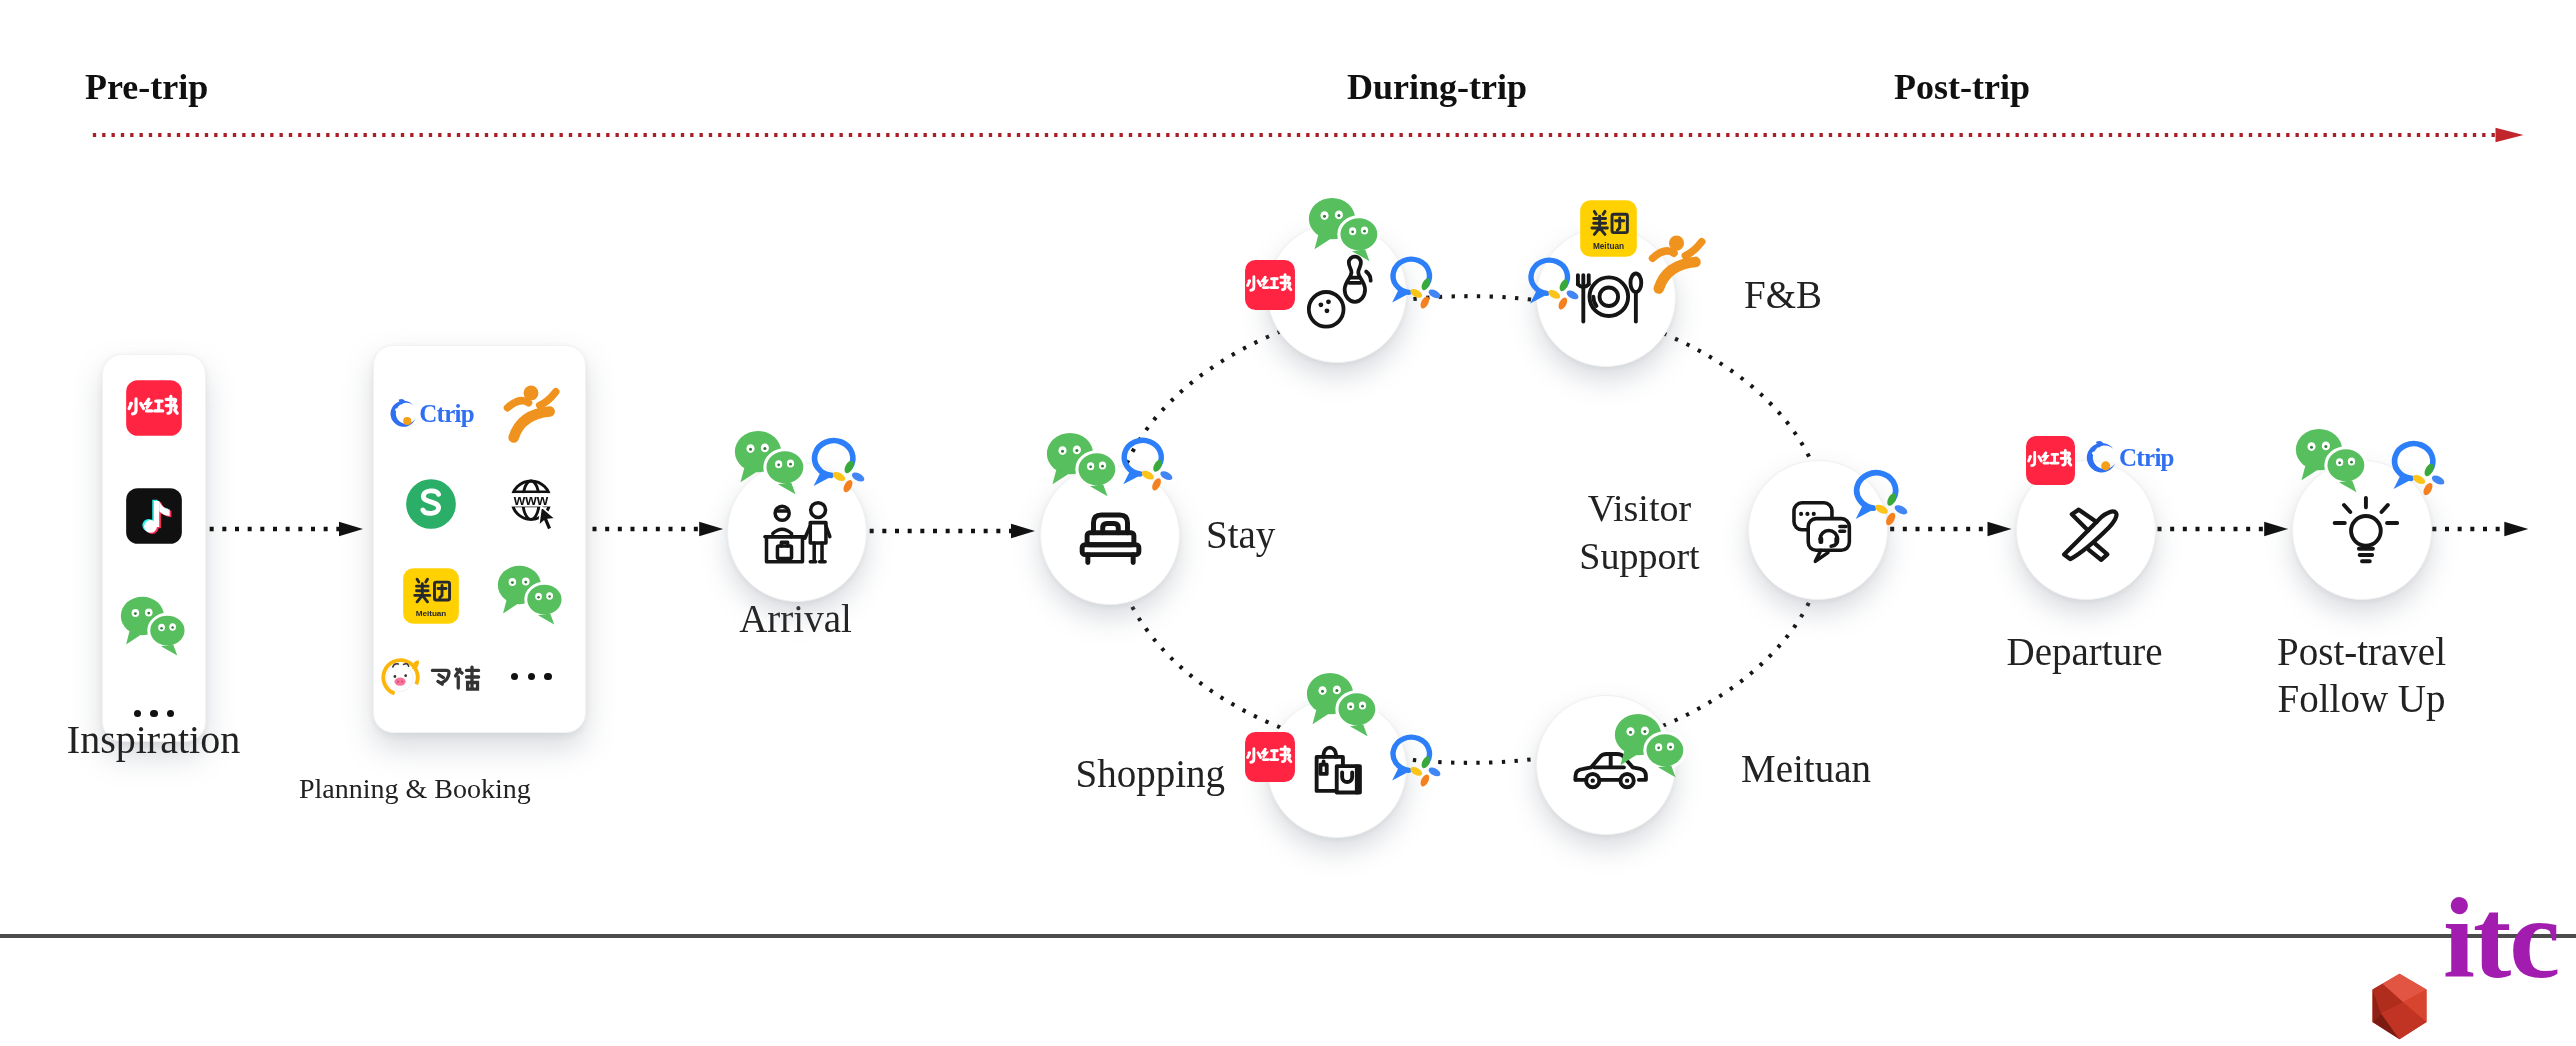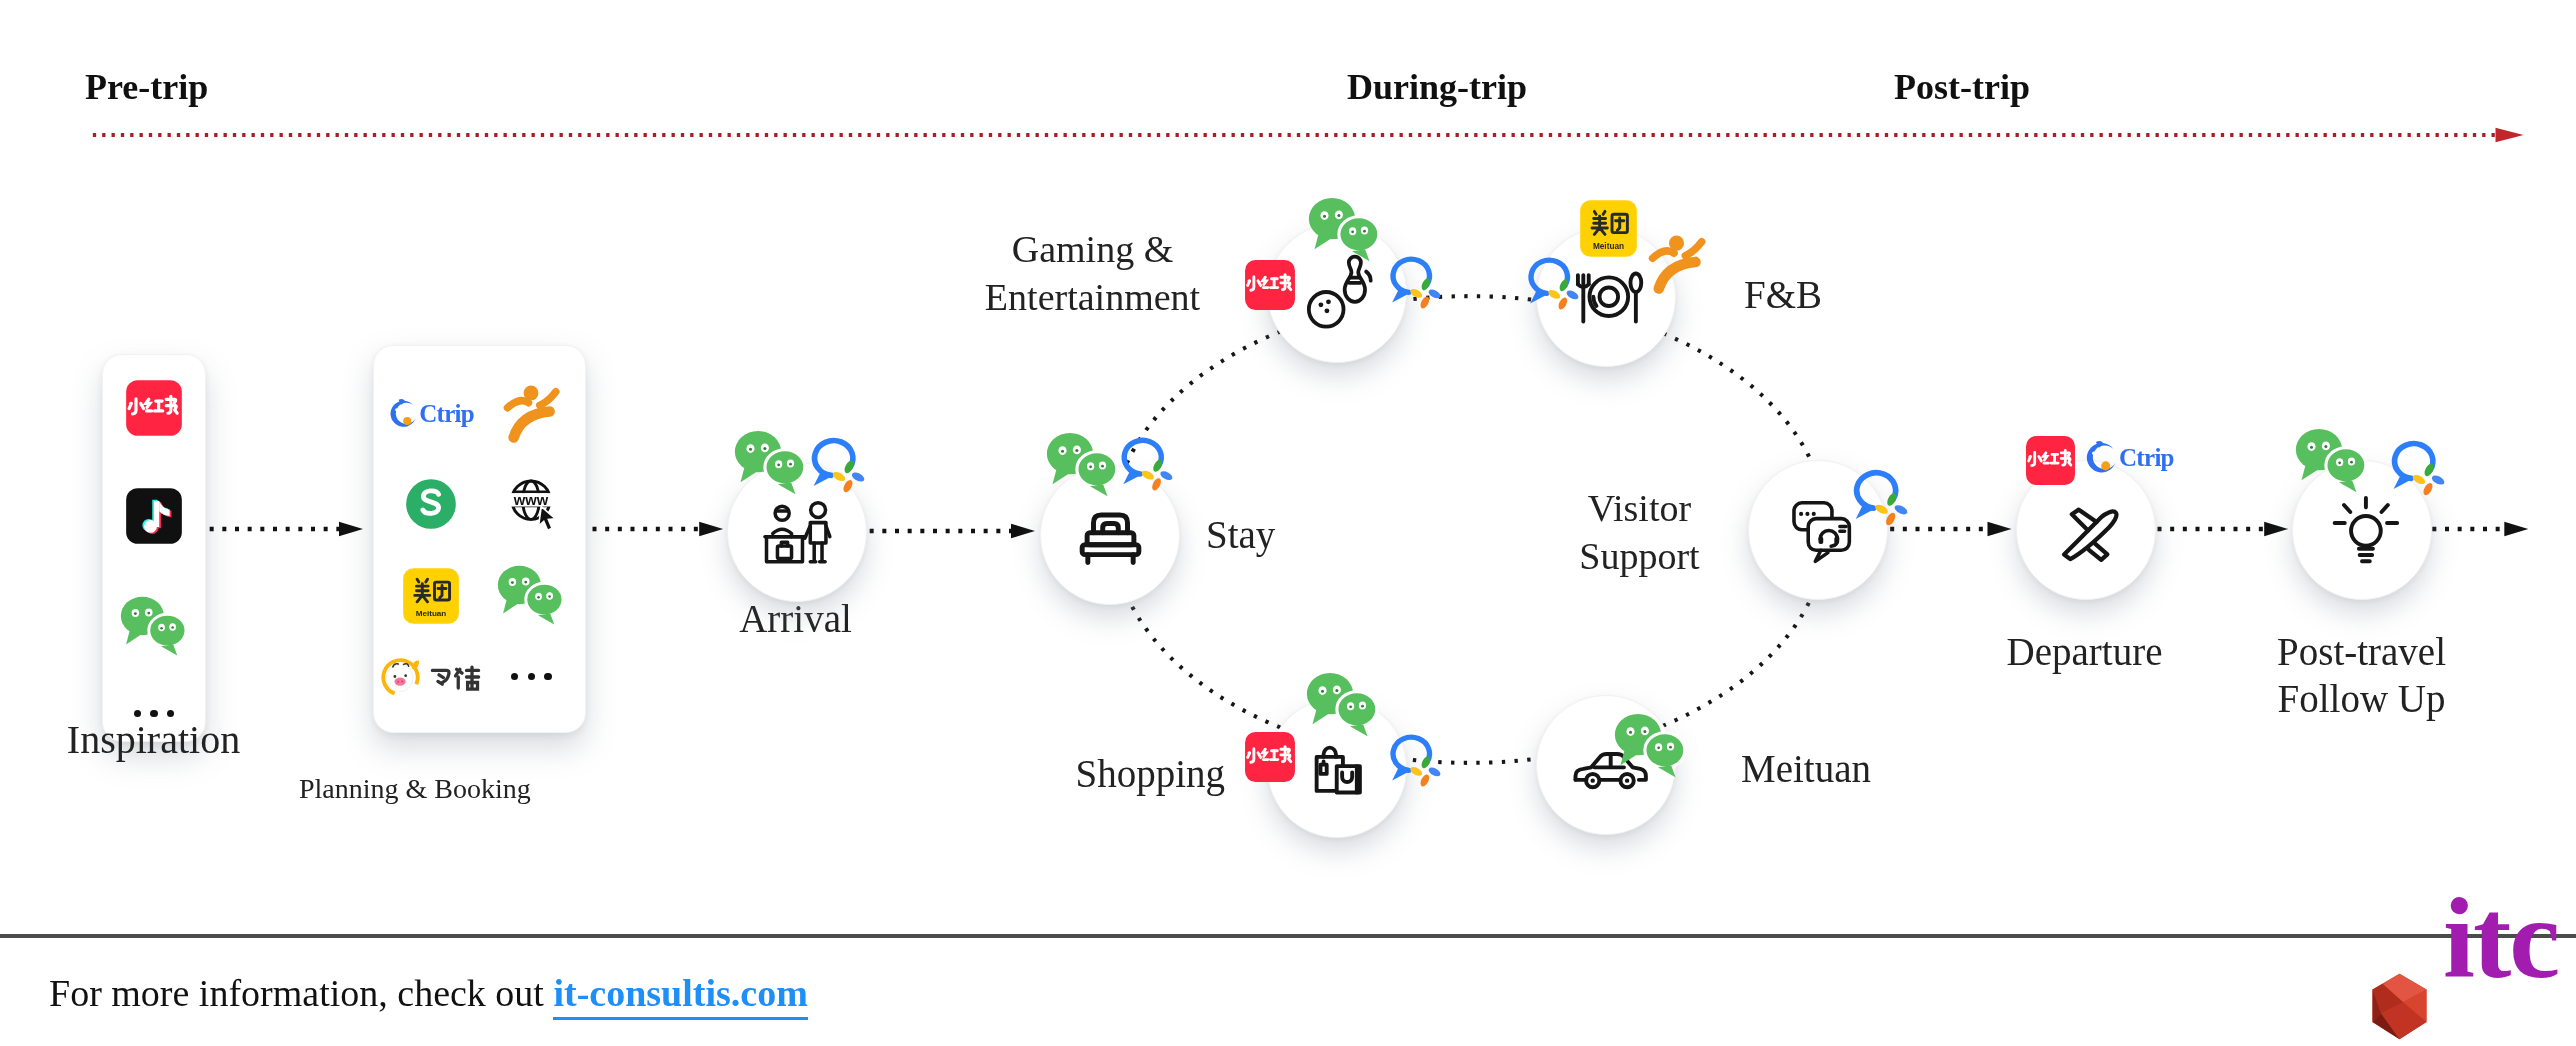--- a/index.html
+++ b/index.html
@@ -409,24 +409,20 @@
   </div>
   <svg class="appicon" style="left:1244px;top:259px;" width="52" height="52" viewBox="0 0 100 100" title="小红书">
       <use href="#ic-xhs"></use>
     </svg>
   <svg class="appicon" style="left:1307px;top:196px;" width="75" height="69" viewBox="0 0 120 110" title="WeChat">
       <use href="#ic-wechat"></use>
     </svg>
   <svg class="appicon" style="left:1383px;top:251px;" width="59" height="59" viewBox="0 0 110 110" title="WeCom">
       <use href="#ic-wecom"></use>
     </svg>
-  <div class="nlabel" style="left:945px;top:225px;width:295px;text-align:center;font-size:38px;">
-    <div>Gaming &amp;</div>
-    <div>Entertainment</div>
-  </div>
 
   <div class="node" style="left:1536px;top:227px;">
     <svg width="85" height="85" viewBox="0 0 110 110">
         <use href="#ic-fnb"></use>
       </svg>
   </div>
   <svg class="appicon" style="left:1521px;top:252px;" width="59" height="59" viewBox="0 0 110 110" title="WeCom">
       <use href="#ic-wecom"></use>
     </svg>
   <svg class="appicon" style="left:1579px;top:199px;" width="59" height="59" viewBox="0 0 100 100" title="美团">
@@ -502,22 +498,19 @@
     </svg>
   <svg class="appicon" style="left:2384px;top:435px;" width="62" height="62" viewBox="0 0 110 110" title="WeCom">
       <use href="#ic-wecom"></use>
     </svg>
   <div class="nlabel" style="left:2251px;top:628px;width:221px;text-align:center;line-height:47px;">
     <div>Post-travel</div>
     <div>Follow Up</div>
   </div>
 
   <div id="footer-line"></div>
-  <div id="footer-text">
-    <span>For more information, check out </span><a>it-consultis.com</a>
-  </div>
   <svg class="appicon" style="left:2364px;top:971px;" width="71" height="71" viewBox="0 0 100 100">
       <use href="#ic-gem"></use>
     </svg>
   <div id="itc-text">itc</div>
 
 </div>
 
 
 </body></html>

